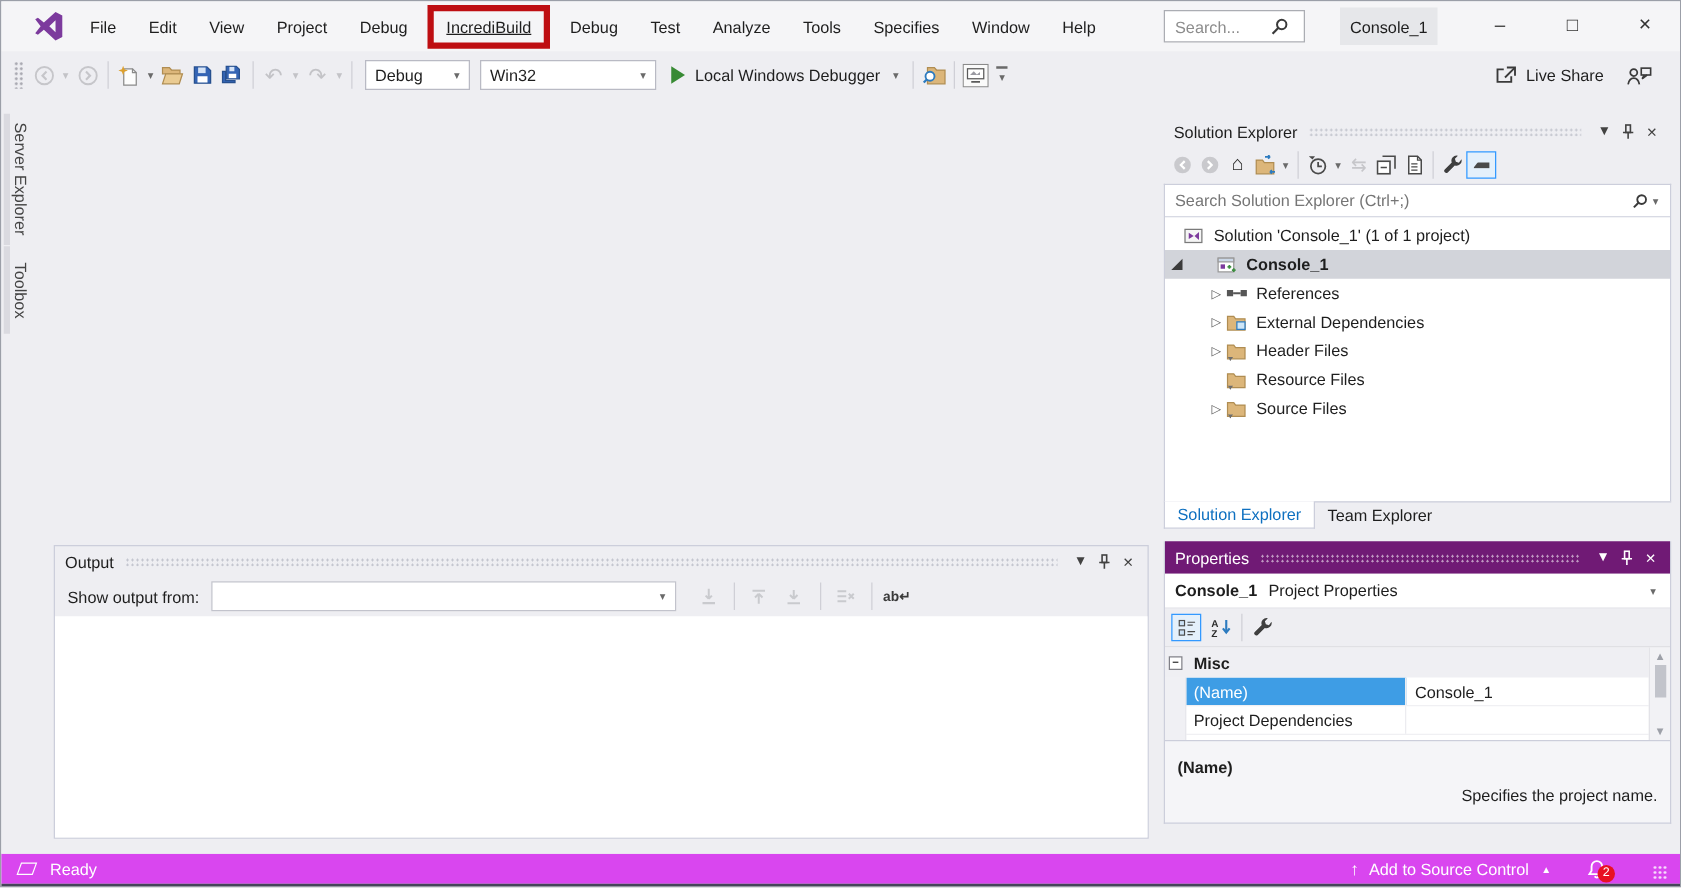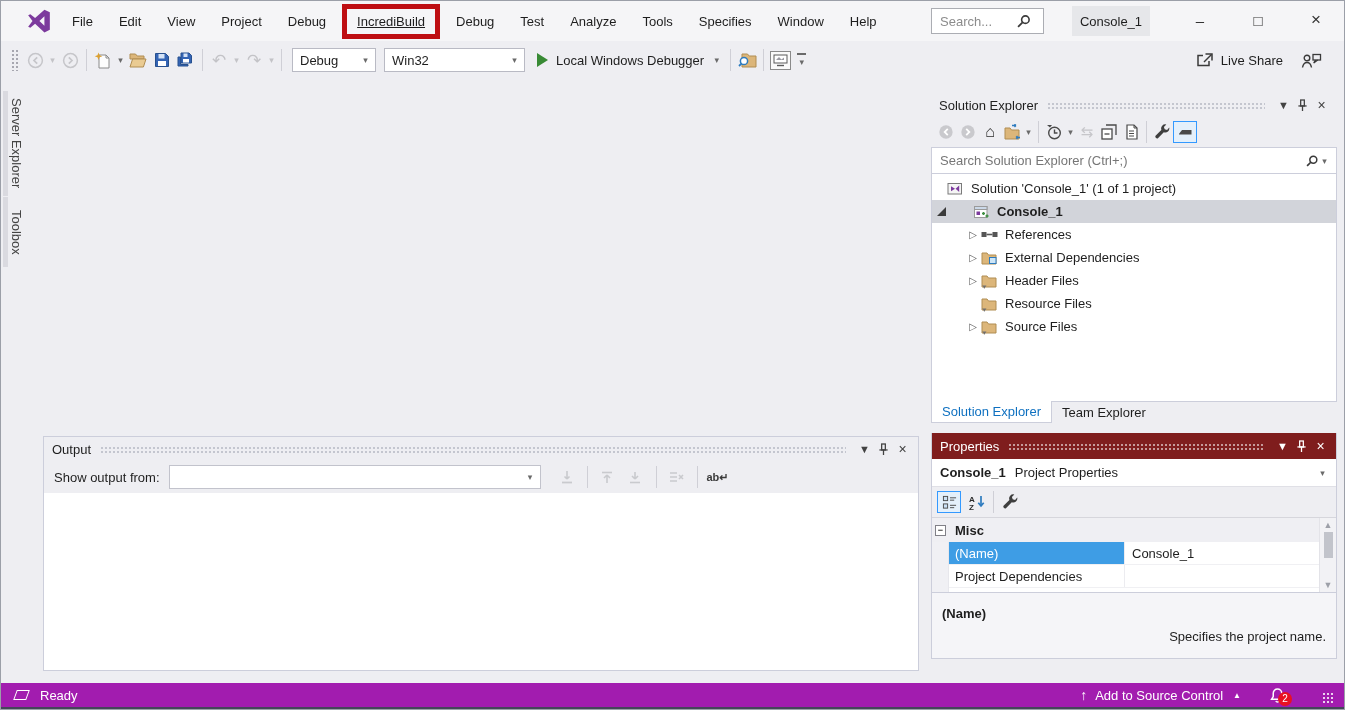--- a/index.html
+++ b/index.html
@@ -76,21 +76,21 @@
   .lvl0.noarrow .t-icon{margin-left:0;}
   .lvl1 .t-arrow{margin-left:34px;}
   .lvl1 .t-icon{margin-left:0;}
   .exp-tri{width:0;height:0;border-style:solid;border-width:0 0 9px 9px;border-color:transparent transparent #3B3B3B transparent;}
   .se-tabs{height:22px;display:flex;align-items:flex-end;background:#EEEEF2;border-top:1px solid #CCCEDB;}
   .se-tab{height:22px;display:flex;align-items:center;padding:0 10px;}
   .se-tab.active{background:#fff;color:#0E70C0;border:1px solid #CCCEDB;border-top:0;}
 
   
   .props-panel{position:absolute;left:930px;top:354px;width:406px;height:226px;background:#F5F5F8;border:1px solid #CCCEDB;border-top:0;}
-  .props-title{background:#7f1d1d;color:#fff;height:26px;}
+  .props-title{background:#701a75;color:#fff;height:26px;}
   .obj-row{height:28px;background:#fff;display:flex;align-items:center;padding:0 8px;border-bottom:1px solid #E0E0E6;}
   .obj-row .kind{margin-left:9px;}
   .obj-row .caret{margin-left:auto;}
   .props-toolbar{height:30px;display:flex;align-items:center;padding:0 5px;background:#EEEEF2;}
   .prop-grid{position:relative;height:76px;background:#fff;border-top:1px solid #D6D6DC;border-bottom:1px solid #CCCEDB;padding-right:17px;}
   .gutter{position:absolute;left:0;top:0;bottom:0;width:17px;background:#F0F0F4;border-right:1px solid #E7E7EC;}
   .cat-row{position:relative;height:24px;display:flex;align-items:center;background:#EFEFF3;font-weight:bold;}
   .collapse-box{width:11px;height:11px;border:1px solid #808087;background:#fff;margin:0 9px 0 3px;position:relative;z-index:1;display:flex;align-items:center;justify-content:center;font-size:9px;color:#333;line-height:1;}
   .prop-row{height:23px;display:flex;margin-left:17px;border-bottom:1px solid #F0F0F3;}
   .prop-name{width:176px;display:flex;align-items:center;padding-left:6px;border-right:1px solid #ECECF0;}
@@ -107,21 +107,21 @@
   
   .out-panel{position:absolute;left:42px;top:357px;width:876px;height:235px;border:1px solid #CCCEDB;background:#EEEEF2;display:flex;flex-direction:column;}
   .out-controls{height:32px;display:flex;align-items:center;padding-left:10px;}
   .out-combo{width:372px;height:24px;background:#fff;border:1px solid #C2C3CC;display:flex;align-items:center;margin-left:9px;padding-left:6px;}
   .out-combo .caret{margin-left:auto;margin-right:4px;}
   .out-icons{display:flex;align-items:center;margin-left:14px;gap:4px;}
   .out-body{flex:1;background:#fff;}
   .ww{font-size:11px;font-weight:bold;color:#3A3A3A;letter-spacing:0;}
 
   
-  .statusbar{height:24px;background:#a21caf;color:#fff;display:flex;align-items:center;padding:0 8px;}
+  .statusbar{height:24px;background:#d946ef;color:#fff;display:flex;align-items:center;padding:0 8px;}
   .para{width:13px;height:10px;border:1.5px solid #fff;transform:skewX(-20deg);margin:0 12px 0 6px;}
   .sb-right{margin-left:auto;display:flex;align-items:center;gap:8px;}
   .sb-up{font-size:14px;}
   .sb-caret{font-size:8px;margin-left:2px;}
   .bell-wrap{position:relative;margin-left:20px;margin-right:28px;}
   .badge{position:absolute;left:9px;top:5px;background:#E81123;color:#fff;border-radius:50%;width:14px;height:14px;font-size:10px;display:flex;align-items:center;justify-content:center;}
   .sb-grip{width:12px;height:12px;background-image:radial-gradient(circle,rgba(255,255,255,.8) 1px,transparent 1.2px);background-size:4px 4px;margin-right:2px;align-self:flex-end;}
   .bottom-edge{height:4px;background:#45455A;}
   svg{display:block;}
 </style>

